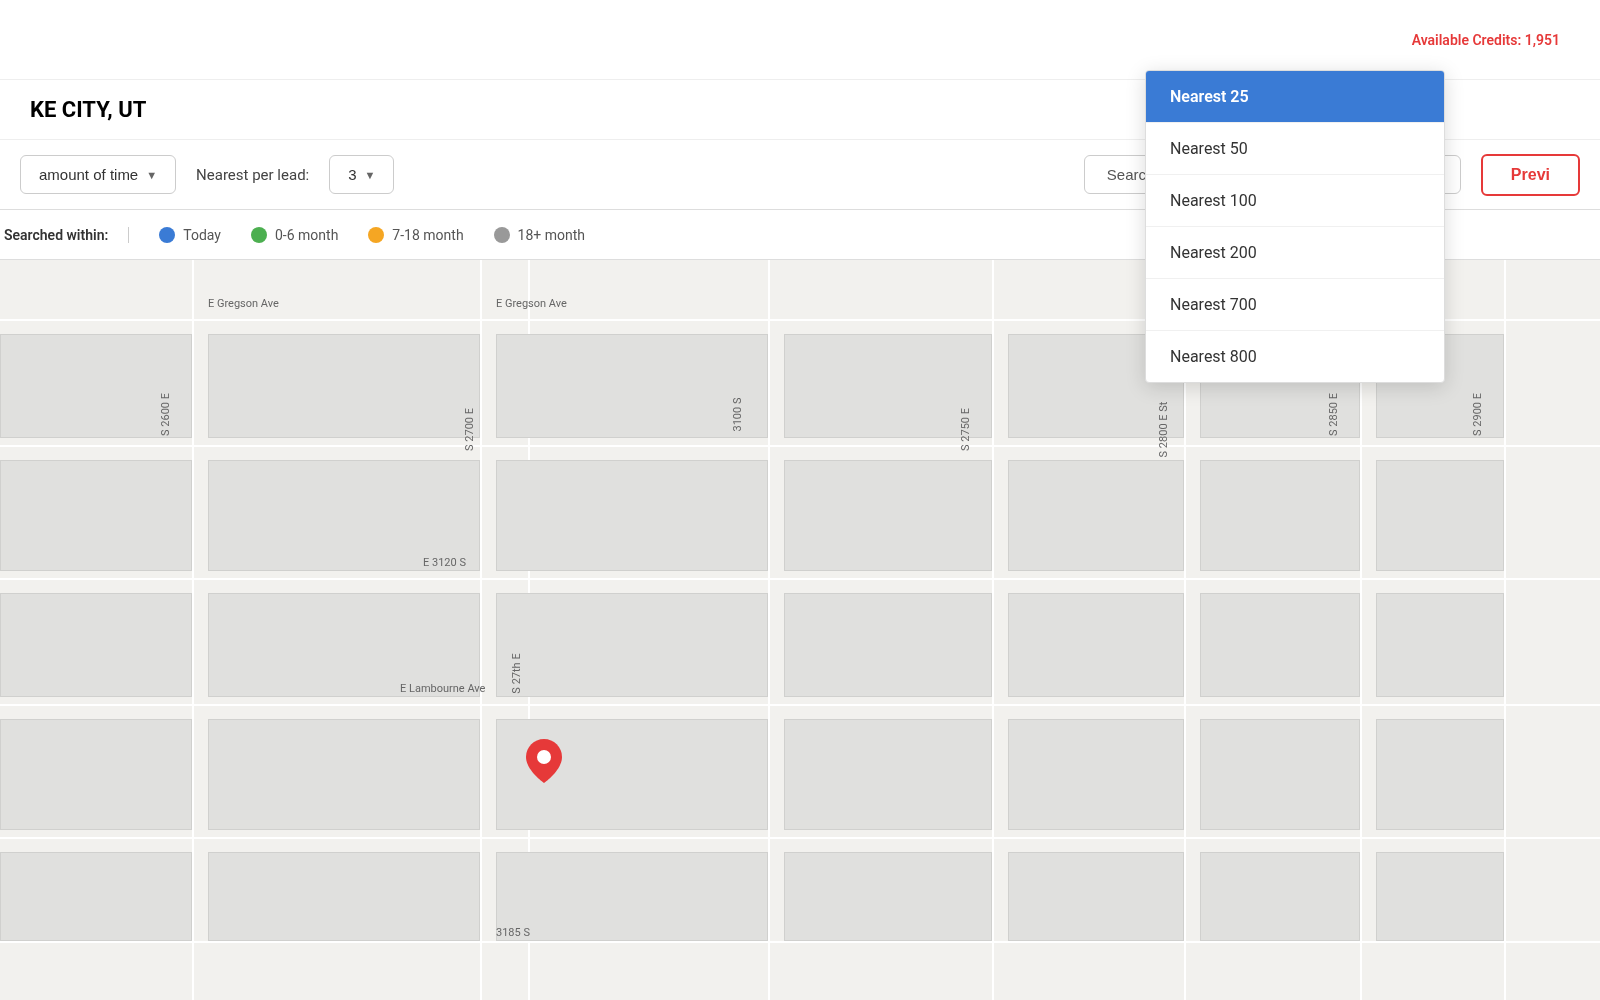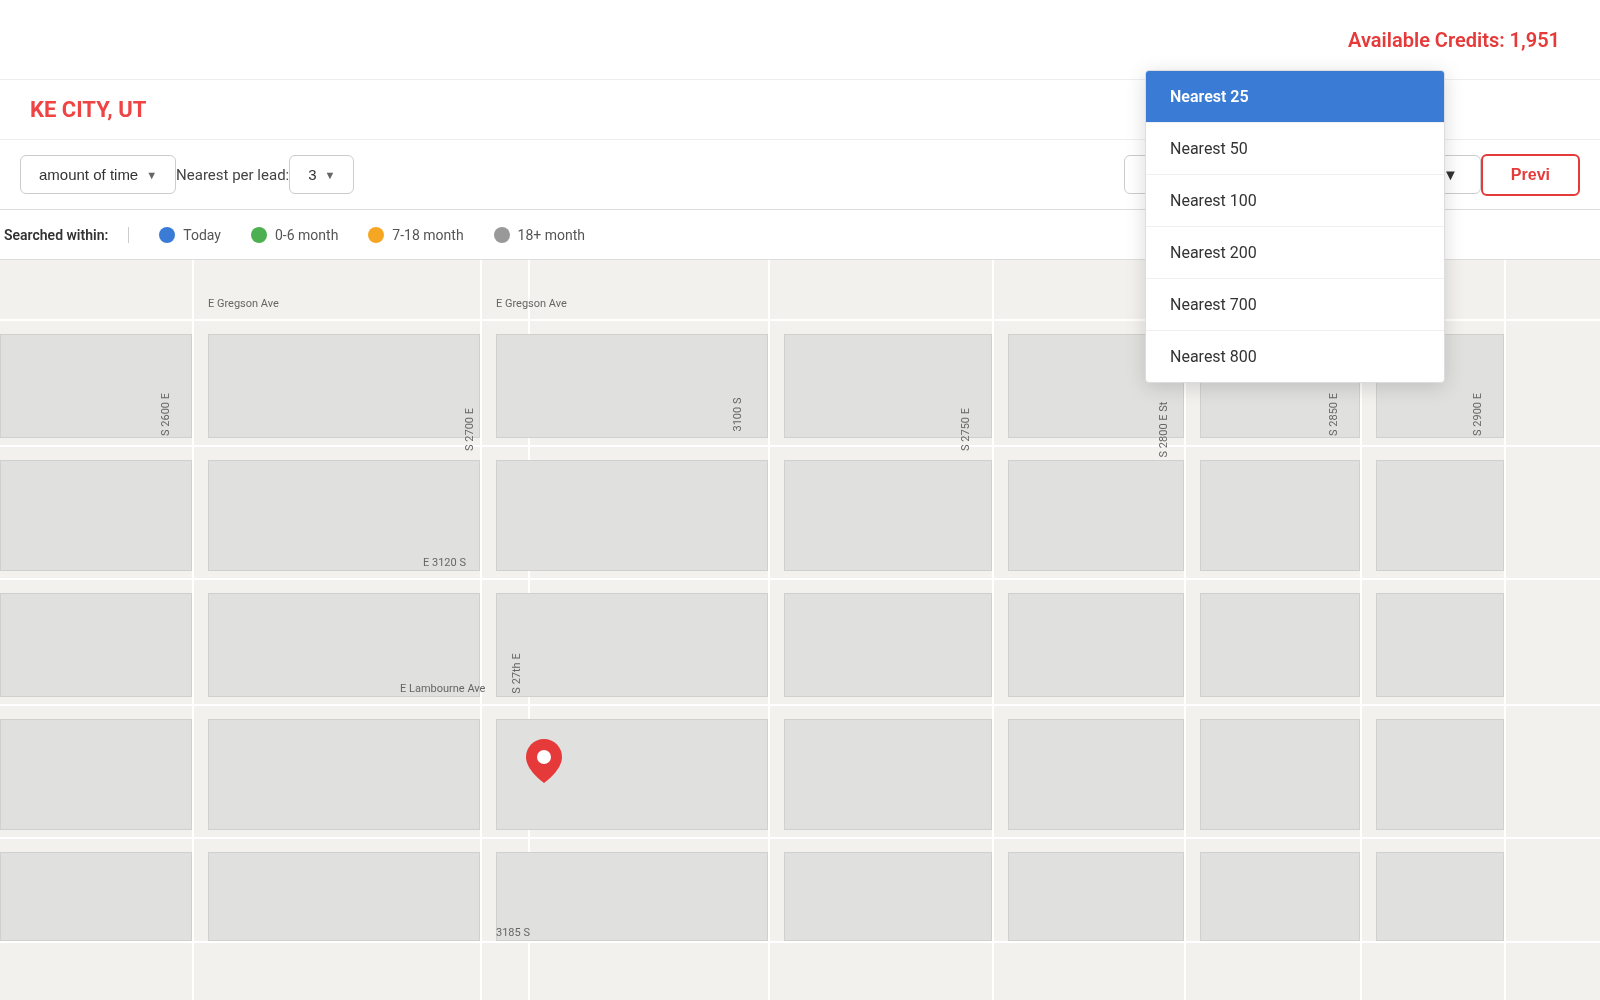--- a/index.html
+++ b/index.html
@@ -16,50 +16,51 @@
     .header {
       height: 80px;
       background: #fff;
       display: flex;
       align-items: center;
       justify-content: flex-end;
       padding: 0 40px;
       border-bottom: 1px solid #eee;
     }
     .credits-label {
-      font-size: 20px;
+      font-size: 14px;
       font-weight: 600;
       color: #e63939;
     }
     .credits-label span {
       color: #e63939;
     }
 
     
     .city-bar {
       height: 60px;
       background: #fff;
       display: flex;
       align-items: center;
       padding: 0 30px;
       border-bottom: 1px solid #eee;
     }
     .city-title {
       font-size: 22px;
       font-weight: 700;
-      color: #ef4444;
+      color: #000000;
     }
 
     
     .toolbar {
       height: 70px;
       background: #fff;
       display: flex;
       align-items: center;
       padding: 0 20px;
+      gap: 20px;
       border-bottom: 1px solid #ddd;
       position: relative;
       z-index: 10;
     }
 
     .dropdown-btn {
       display: flex;
       align-items: center;
       gap: 8px;
       padding: 10px 18px;

